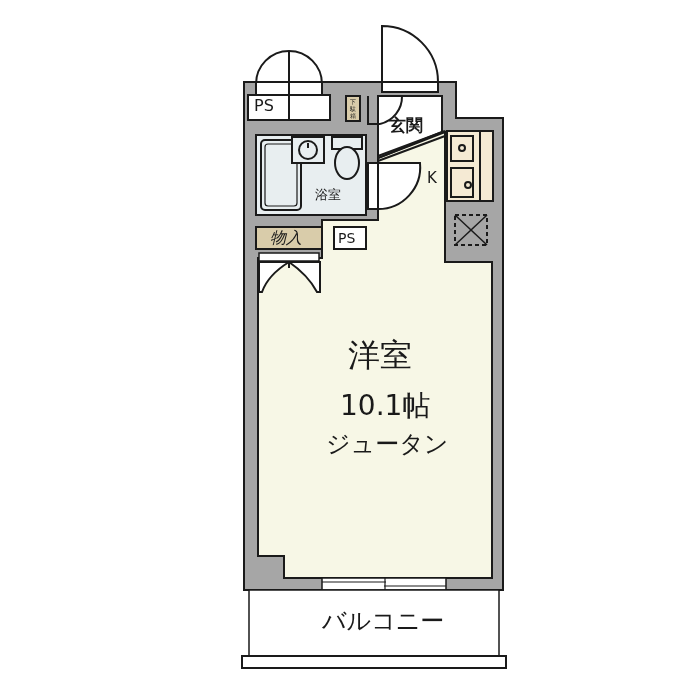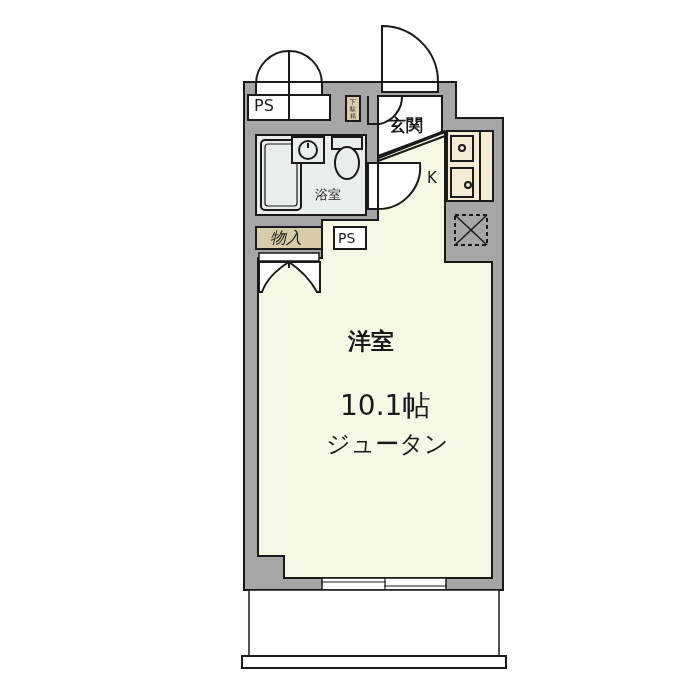--- a/index.html
+++ b/index.html
@@ -85,17 +85,18 @@
   </svg>
 
   <div class="lbl" style="left:254px; top:98px; font-size:16px;">PS</div>
   <div class="lbl" style="left:348px; top:98px; font-size:6px; width:10px; white-space:normal; line-height:7px; text-align:center;">下駄箱</div>
   <div class="lbl" style="left:389px; top:117px; font-size:17px;font-weight:bold;">玄関</div>
   <div class="lbl" style="left:315px; top:188px; font-size:13px;">浴室</div>
   <div class="lbl" style="left:427px; top:171px; font-size:15px;">K</div>
   <div class="lbl" style="left:270px; top:230px; font-size:16px;font-style:italic;">物入</div>
   <div class="lbl" style="left:338px; top:231px; font-size:14px;">PS</div>
 
-  <div class="lbl" style="left:348px; top:330px; font-size:23px;font-weight:bold;">洋室</div>
+  <div class="lbl" style="left:348px; top:339px; font-size:32px;">洋室</div>
   <div class="lbl" style="left:340px; top:392px; font-size:28px;">10.1帖</div>
   <div class="lbl" style="left:326px; top:432px; font-size:24px;">ジュータン</div>
 
+  <div class="lbl" style="left:322px; top:609px; font-size:24px;">バルコニー</div>
 </div>
 
 </body></html>

